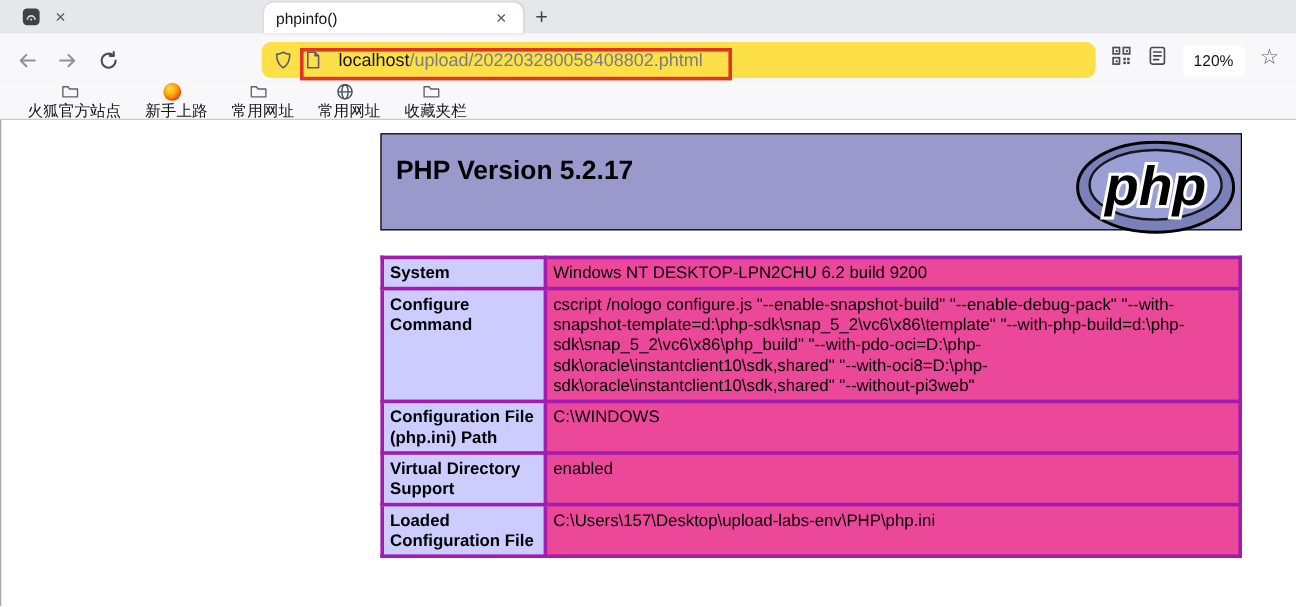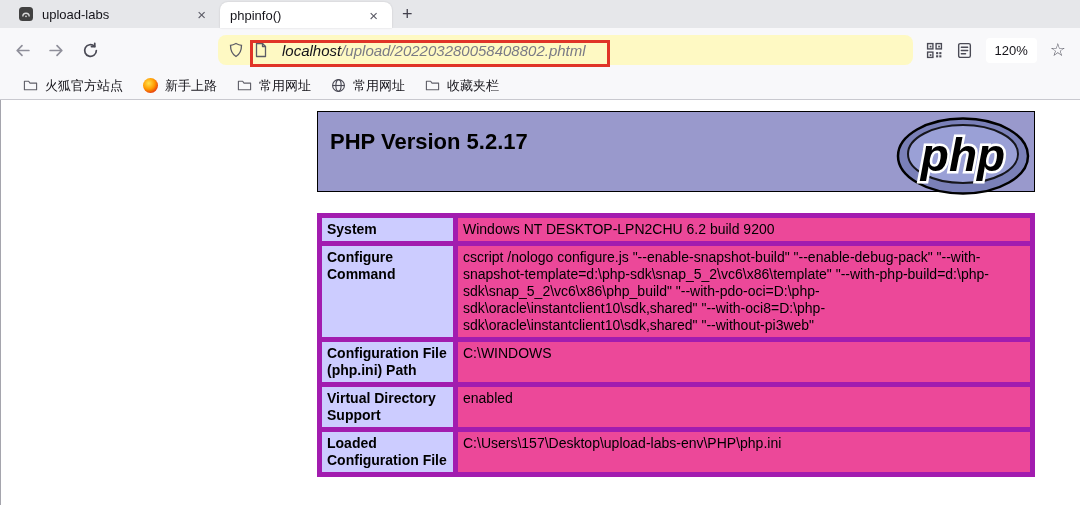--- a/index.html
+++ b/index.html
@@ -3,73 +3,72 @@
 <meta charset="utf-8">
 <style>
   * { box-sizing: border-box; margin: 0; padding: 0; }
   body { font-family: "Liberation Sans", sans-serif; background: #fff; }
   .window { position: relative; width: 1080px; height: 506px; overflow: hidden; background: #fff; }
 
   
   .tabbar { height: 28px; background: #e6e7ea; display: flex; align-items: stretch; padding-left: 8px; }
   .tab { display: flex; align-items: center; font-size: 13px; color: #15141a; padding: 0 10px; }
   .tab-inactive { width: 212px; }
-  .tab-active { width: 172px; background: #fff; border-radius: 8px 8px 0 0; margin-top: 2px; box-shadow: 0 0 2px rgba(0,0,0,.15); }
+  .tab-active { width: 216px; background: #fff; border-radius: 8px 8px 0 0; margin-top: 2px; box-shadow: 0 0 2px rgba(0,0,0,.15); }
   .tab .favicon { width: 16px; height: 16px; margin-right: 8px; flex: none; }
   .tab-title { white-space: nowrap; overflow: hidden; flex: 1; }
   .tab-close { color: #5b5b66; font-size: 15px; line-height: 1; padding: 2px 4px; border-radius: 3px; cursor: default; }
   .newtab-btn { color: #42414d; font-size: 18px; align-self: center; padding: 2px 10px; }
 
   
   .navbar { height: 44px; background: #f8f8fa; display: flex; align-items: center; padding: 0 14px; }
   .nav-icon { width: 17px; height: 17px; margin-right: 17px; flex: none; }
   .nav-icon svg { display: block; }
-  .urlbar { margin-left: 102px; width: 718px; height: 30px; background: #fef9c3; border-radius: 8px; display: flex; align-items: center; padding: 0 10px; font-style: italic; }
+  .urlbar { margin-left: 102px; width: 718px; height: 30px; background: #fde047; border-radius: 8px; display: flex; align-items: center; padding: 0 10px; }
   .urlbar .mini-icon { width: 16px; height: 16px; margin-right: 9px; flex: none; }
   .url-text { font-size: 15px; white-space: nowrap; margin-left: 4px; }
   .url-domain { color: #15141a; }
   .url-path { color: #7b7b85; }
   .annotation-box { position: absolute; left: 250px; top: 40px; width: 360px; height: 27px; border: 3px solid #e03427; z-index: 6; pointer-events: none; }
-  .nav-right { margin-left: auto; display: flex; align-items: center; }
+  .nav-right { margin-left: auto; display: flex; }
   .nav-right > * { margin-left: 13px; }
   .zoom-pill { background: #fff; border-radius: 4px; font-size: 13px; color: #15141a; padding: 5px 9px; }
   .star { font-size: 18px; color: #5b5b66; line-height: 1; }
 
   
   .bookmarkbar { height: 28px; background: #f8f8fa; display: flex; align-items: center; padding-left: 16px; border-bottom: 1px solid #c9c9cf; }
-  .bookmark { display: flex; align-items: center; font-size: 13px; color: #15141a; padding: 3px 7px; border-radius: 4px; margin-right: 6px; white-space: nowrap; }
+  .bookmark { display: flex; align-items: center; font-size: 13px; color: #15141a; padding: 3px 7px; border-radius: 4px; margin-right: 6px; white-space: nowrap; flex-direction: column; }
   .bookmark .bm-icon { width: 15px; height: 15px; margin-right: 7px; flex: none; }
   .firefox-ball { width: 15px; height: 15px; border-radius: 50%; background: radial-gradient(circle at 38% 35%, #ffe14d 0%, #ff9a00 45%, #e4360f 78%, #b5007f 100%); }
 
   
   .page { height: 405px; background: #fff; border-left: 1px solid #a5a5ad; overflow: hidden; }
   .php-content { margin-left: 316px; width: 718px; }
   .php-header { margin-top: 11px; height: 81px; border: 1px solid #000; background: #9999cc; display: flex; justify-content: space-between; }
   .php-header h1 { font-size: 22px; font-weight: bold; color: #000; margin: 17px 0 0 12px; }
   .php-logo { margin: 5px 4px 0 0; }
   .php-table { margin-top: 21px; width: 718px; border-collapse: collapse; font-size: 14px; line-height: 17px; color: #000; table-layout: fixed; }
-  .php-table td { border: 5px solid #a21caf; padding: 3px 5px; vertical-align: top; overflow-wrap: break-word; }
+  .php-table td { border: 3px solid #a21caf; padding: 3px 5px; vertical-align: top; overflow-wrap: break-word; }
   .php-table td.cell-label { background: #ccccff; font-weight: bold; width: 136px; }
   .php-table td.cell-value { background: #ec4899; }
 </style>
 </head>
 <body>
 
 <div class="window">
 
   <div class="tabbar">
     <div class="tab tab-inactive">
       <span class="favicon">
         <svg width="16" height="16" viewBox="0 0 16 16">
             <rect x="1" y="1" width="14" height="14" rx="3.5" fill="#414141"></rect>
             <path d="M4.8 10.5 a3.2 3.2 0 0 1 6.4 0" fill="none" stroke="#d9d9d9" stroke-width="1.4"></path>
             <circle cx="8" cy="10.3" r="0.9" fill="#d9d9d9"></circle>
           </svg>
       </span>
-      <span class="tab-title">upload-labs</span>
       <span class="tab-close">×</span>
     </div>
     <div class="tab tab-active">
       <span class="tab-title">phpinfo()</span>
       <span class="tab-close">×</span>
     </div>
     <div class="newtab-btn">+</div>
   </div>
 
   <div class="navbar">

